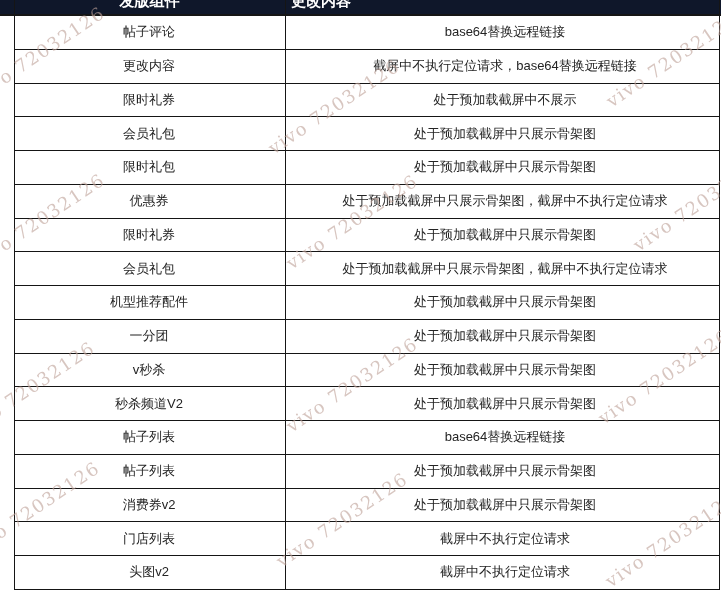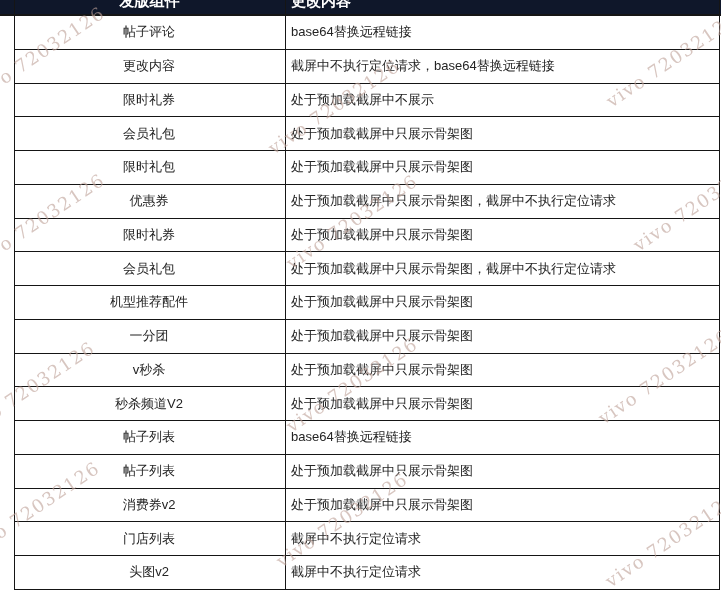--- a/index.html
+++ b/index.html
@@ -47,21 +47,21 @@
   }
   .tr{
     box-sizing:border-box;
     height:33.76px;
     border-bottom:1.5px solid #151515;
     display:flex;align-items:center;
     font-size:13px;color:#242424;
     background:transparent;
   }
   .td1{width:270px;text-align:center;}
-  .td2{flex:1;padding-left:7px;text-align:left;}
+  .td2{flex:1;padding-left:7px;text-align:center;}
 
   
   .vline{position:absolute;top:0;width:1.5px;height:590px;background:#151515;z-index:4;}
   #vline-left{left:13.5px;}
   #vline-mid{left:284.5px;}
   #vline-right{left:718.5px;}
 </style>
 </head>
 <body>
 

